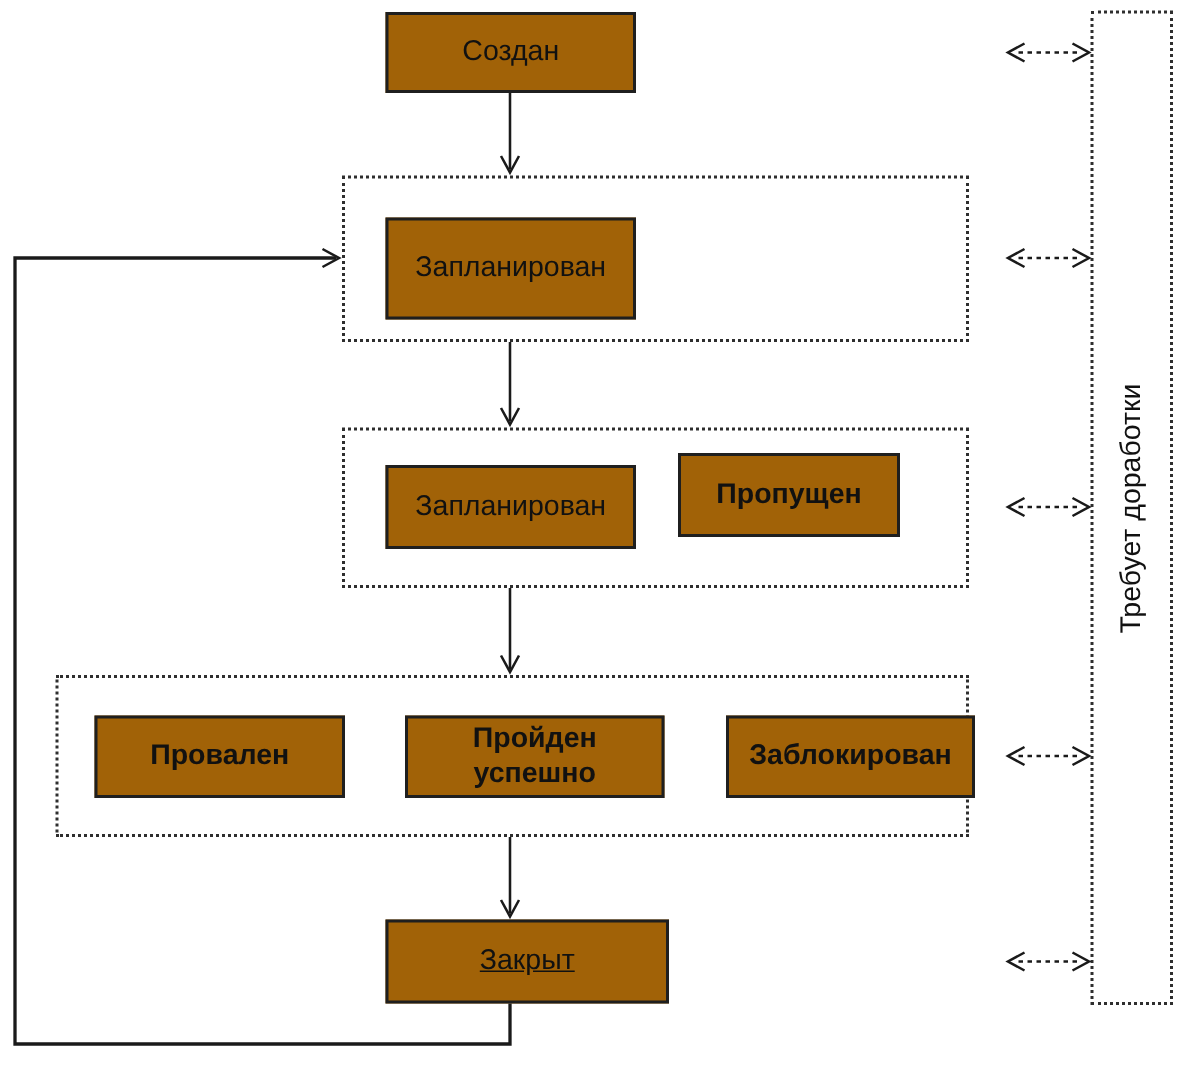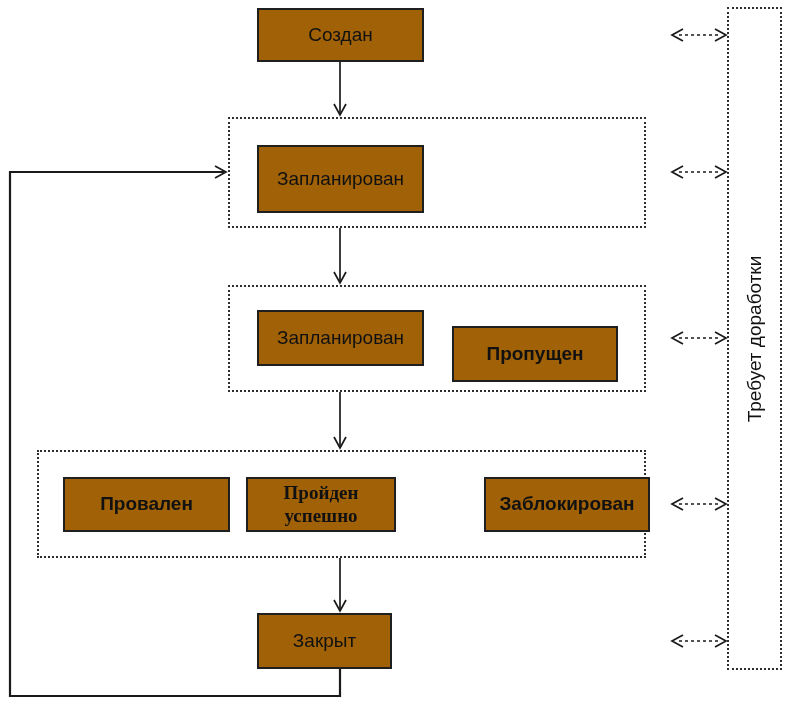--- a/index.html
+++ b/index.html
@@ -62,37 +62,37 @@
 
   <div class="node" style="left:257px;top:145px;width:167px;height:68px;">
     <span class="txt">Запланирован</span>
   </div>
 
 
   <div class="node" style="left:257px;top:310px;width:167px;height:56px;">
     <span class="txt">Запланирован</span>
   </div>
 
-  <div class="node bold" style="left:452px;top:326px;width:166px;height:56px;">
+  <div class="node bold" style="left:452px;top:302px;width:148px;height:56px;">
     <span class="txt">Пропущен</span>
   </div>
 
   <div class="node bold" style="left:63px;top:477px;width:167px;height:55px;">
     <span class="txt">Провален</span>
   </div>
 
-  <div class="node bold" style="left:246px;top:477px;width:150px;height:55px;font-family:Liberation Serif, serif;">
+  <div class="node bold" style="left:270px;top:477px;width:173px;height:55px;">
     <span class="txt narrow">Пройден успешно</span>
   </div>
 
   <div class="node bold" style="left:452px;top:477px;width:166px;height:55px;margin-left:32px;">
     <span class="txt">Заблокирован</span>
   </div>
 
-  <div class="node" style="left:257px;top:613px;width:135px;height:56px;">
+  <div class="node" style="left:257px;top:613px;width:189px;height:56px;text-decoration:underline;">
     <span class="txt">Закрыт</span>
   </div>
 
   <svg class="wires" viewBox="0 0 794 713">
 
     <g>
       <path class="shaft" d="M340 62 V113"></path>
       <path class="head" d="M334 104 L340 115 L346 104"></path>
     </g>
 

